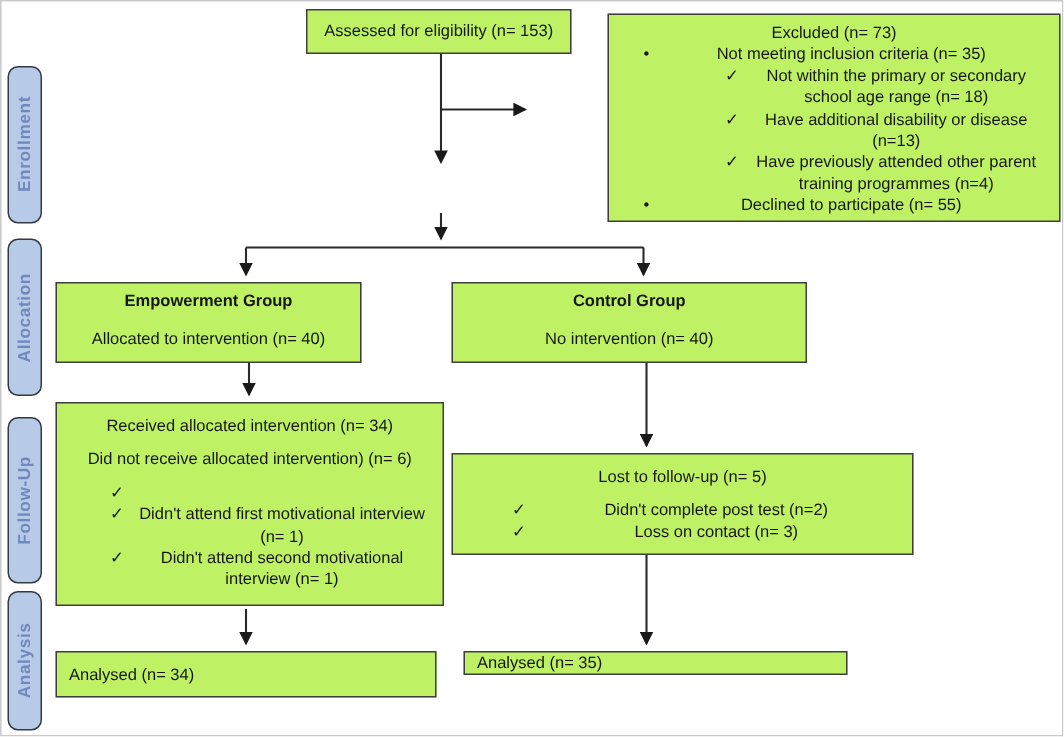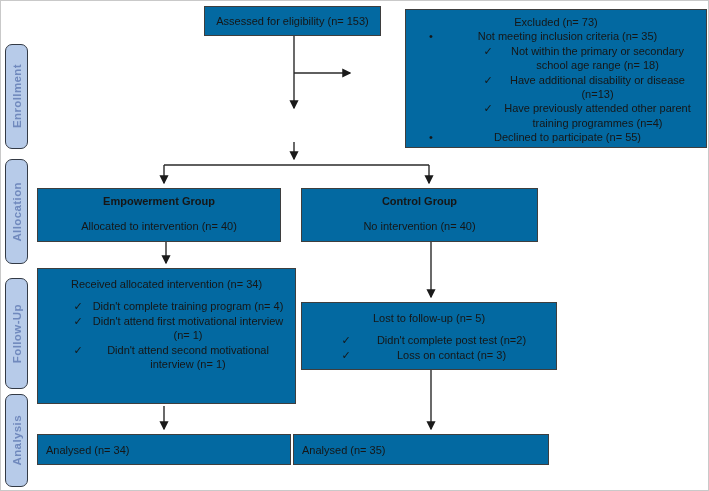--- a/index.html
+++ b/index.html
@@ -4,21 +4,21 @@
 <style>
   html,body { margin:0; padding:0; background:#fff; }
   .canvas {
     position:relative; width:709px; height:491px; background:#ffffff;
     font-family:"Liberation Sans", sans-serif; font-size:11px; color:#161616;
     box-sizing:border-box; border:1px solid #c9c9c9; overflow:hidden;
   }
   .connectors { position:absolute; left:0; top:0; pointer-events:none; }
 
   .box {
-    position:absolute; background:#0369a1; border:1.5px solid #3e3e3e;
+    position:absolute; background:#bef264; border:1.5px solid #3e3e3e;
     box-sizing:border-box; line-height:14px;
   }
   .center { display:flex; align-items:center; justify-content:center; text-align:center; }
   .vcenter { display:flex; align-items:center; padding-left:8px; }
 
   .side-label {
     position:absolute; left:4px; width:23px; box-sizing:border-box;
     background:var(--sidebar-fill, #b7cbe9);
     border:1.5px solid var(--sidebar-border, #333a45);
     border-radius:7px; display:flex; align-items:center; justify-content:center;
@@ -114,66 +114,66 @@
         <span class="txt">Have previously attended other parent training programmes (n=4)</span>
       </div>
       <div class="row ex-bullet">
         <span class="glyph">•</span>
         <span class="txt">Declined to participate (n= 55)</span>
       </div>
     </div>
   </div>
 
 
-  <div class="box" style="left:36px;top:187px;width:244px;height:54px">
+  <div class="box" style="left:36px;top:187px;width:204px;height:54px">
     <div class="pad">
       <div class="group-title">Empowerment Group</div>
       <div class="group-sub">Allocated to intervention (n= 40)</div>
     </div>
   </div>
 
   <div class="box" style="left:300px;top:187px;width:237px;height:54px">
     <div class="pad">
       <div class="group-title">Control Group</div>
       <div class="group-sub">No intervention (n= 40)</div>
     </div>
   </div>
 
   <div class="box" style="left:36px;top:267px;width:259px;height:136px">
     <div class="pad" style="padding-top:8px">
       <div>Received allocated intervention (n= 34)</div>
+      <div class="gap-top">Did not receive allocated intervention) (n= 6)</div>
       <div class="row fl-check gap-top">
         <span class="glyph">✓</span>
-        <span class="txt">Didn't complete training program (n= 4)</span>
       </div>
       <div class="row fl-check">
         <span class="glyph">✓</span>
         <span class="txt">Didn't attend first motivational interview (n= 1)</span>
       </div>
       <div class="row fl-check">
         <span class="glyph">✓</span>
         <span class="txt">Didn't attend second motivational interview (n= 1)</span>
       </div>
     </div>
   </div>
 
-  <div class="box" style="left:300px;top:301px;width:256px;height:68px">
+  <div class="box" style="left:300px;top:301px;width:308px;height:68px">
     <div class="pad" style="padding-top:8px">
       <div>Lost to follow-up (n= 5)</div>
       <div class="row fr-check gap-top">
         <span class="glyph">✓</span>
         <span class="txt">Didn't complete post test (n=2)</span>
       </div>
       <div class="row fr-check">
         <span class="glyph">✓</span>
         <span class="txt">Loss on contact (n= 3)</span>
       </div>
     </div>
   </div>
 
   <div class="box vcenter" style="left:36px;top:433px;width:254px;height:31px">
     <span>Analysed (n= 34)</span>
   </div>
-  <div class="box vcenter" style="left:292px;top:433px;width:256px;height:31px">
+  <div class="box vcenter" style="left:308px;top:433px;width:256px;height:16px">
     <span>Analysed (n= 35)</span>
   </div>
 
 </div>
 
 </body></html>

